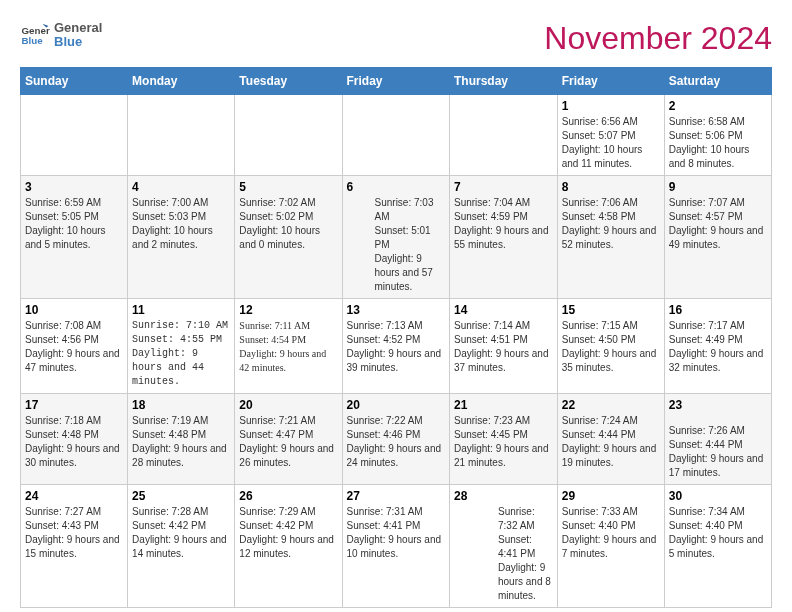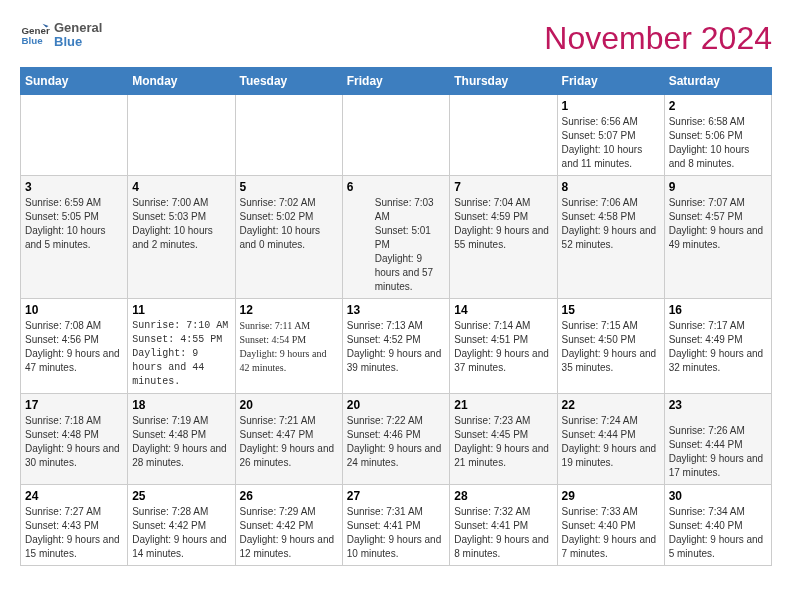--- a/index.html
+++ b/index.html
@@ -295,21 +295,21 @@
 Daylight: 9 hours and 12 minutes.</div>
         </td>
         <td>
           <span class="day-num">27</span>
           <div class="day-info" style="white-space: pre-line;">Sunrise: 7:31 AM
 Sunset: 4:41 PM
 Daylight: 9 hours and 10 minutes.</div>
         </td>
         <td>
           <span class="day-num">28</span>
-          <div class="day-info" style="white-space: pre-line;">Sunrise: 7:32 AM
+          <div class="day-info" style="white-space: pre-line; margin-left: 44px;">Sunrise: 7:32 AM
 Sunset: 4:41 PM
 Daylight: 9 hours and 8 minutes.</div>
         </td>
         <td>
           <span class="day-num">29</span>
           <div class="day-info" style="white-space: pre-line;">Sunrise: 7:33 AM
 Sunset: 4:40 PM
 Daylight: 9 hours and 7 minutes.</div>
         </td>
         <td>

